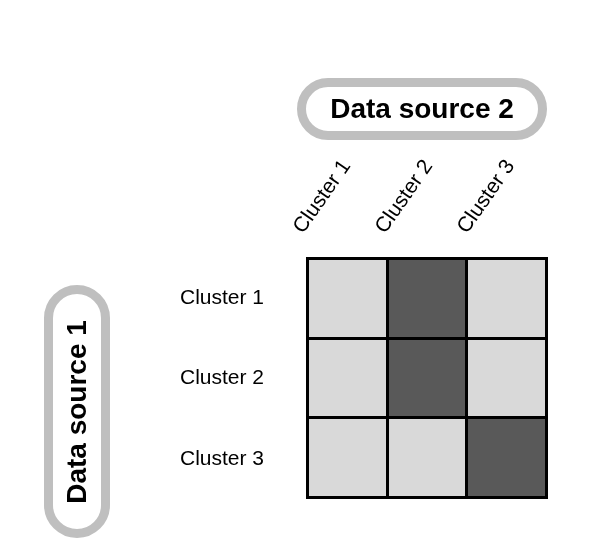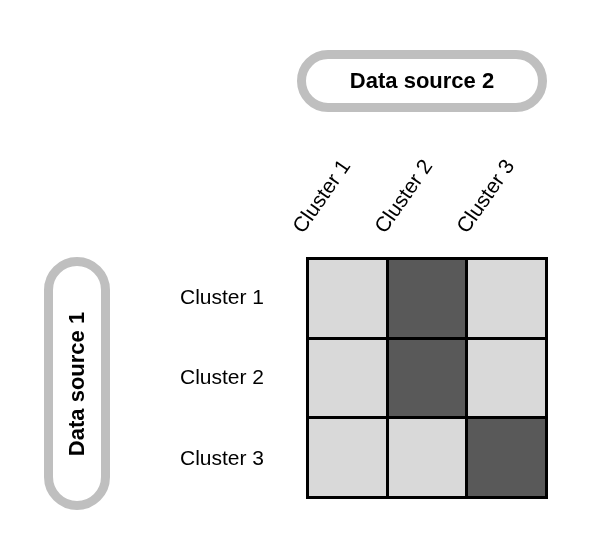--- a/index.html
+++ b/index.html
@@ -16,22 +16,23 @@
 
   
   .pill {
     position: absolute;
     border: 9px solid var(--pill-border, #bfbfbf);
     background: #fff;
     display: flex;
     align-items: center;
     justify-content: center;
     font-weight: bold;
-    font-size: 22px;
+    font-size: 28px;
     color: var(--text, #000);
+    margin-top: 28px;
   }
   .pill-top {
     left: 297px; top: 50px;
     width: 250px; height: 62px;
     border-radius: 34px;
   }
   .pill-left {
     left: 44px; top: 257px;
     width: 66px; height: 253px;
     border-radius: 33px;

